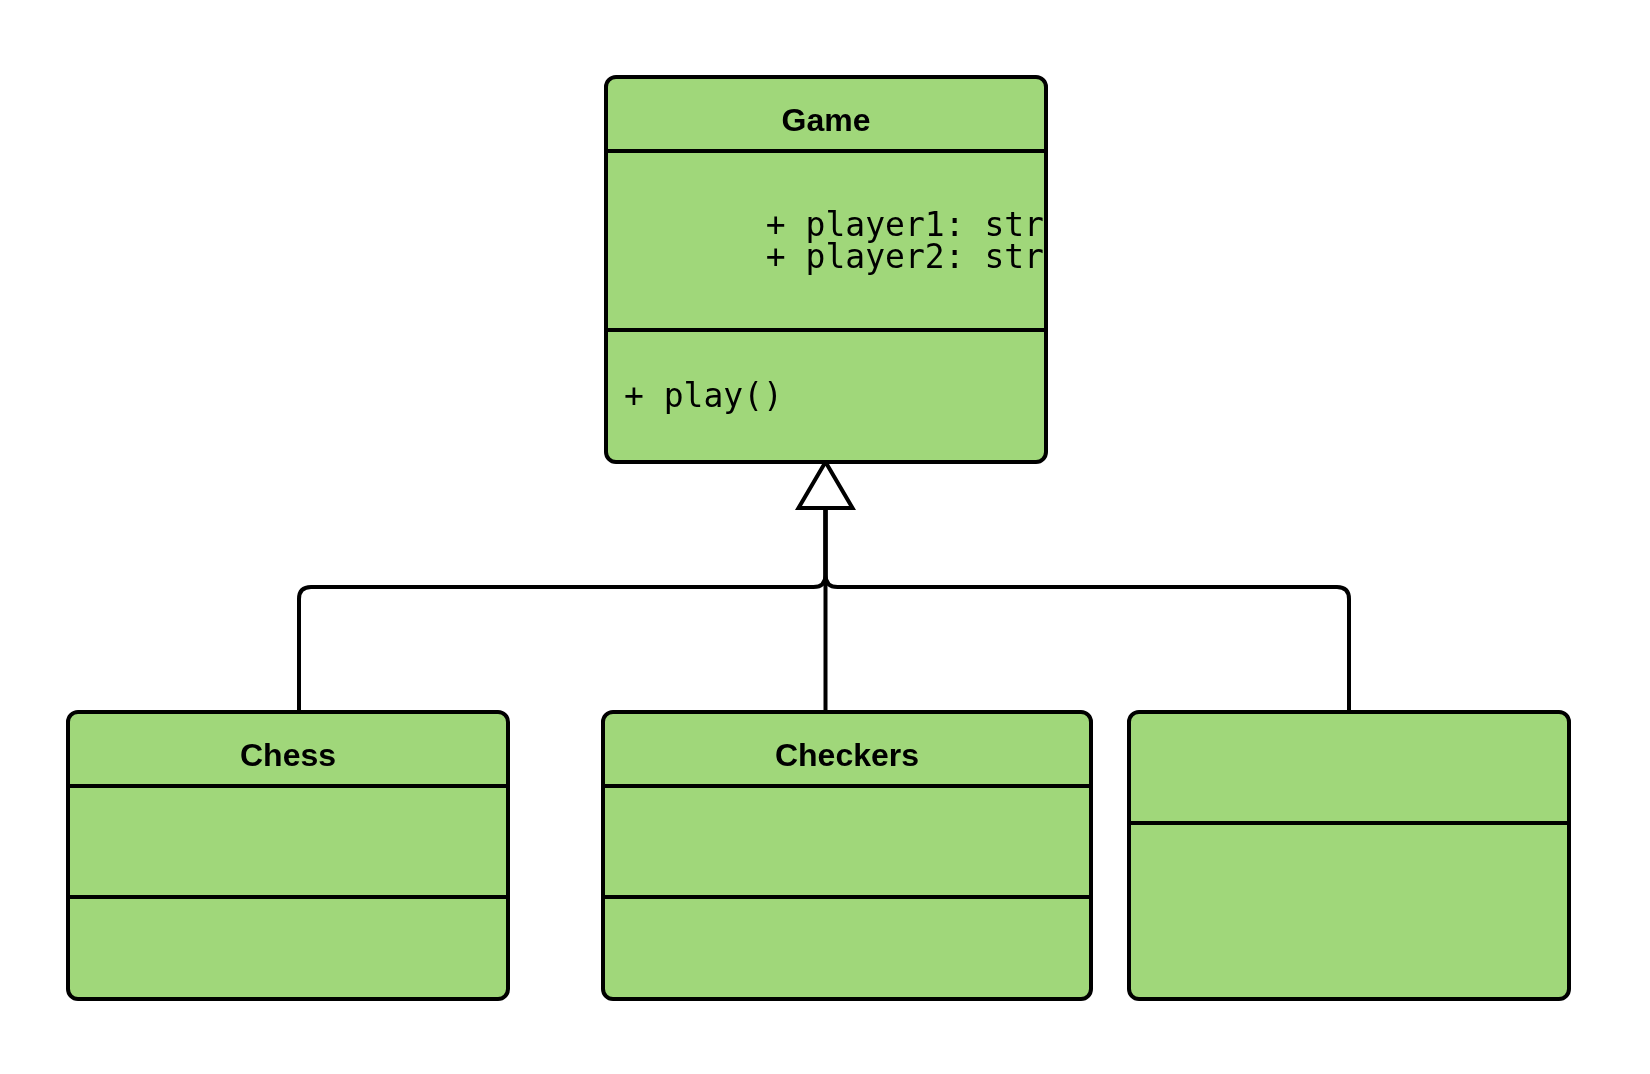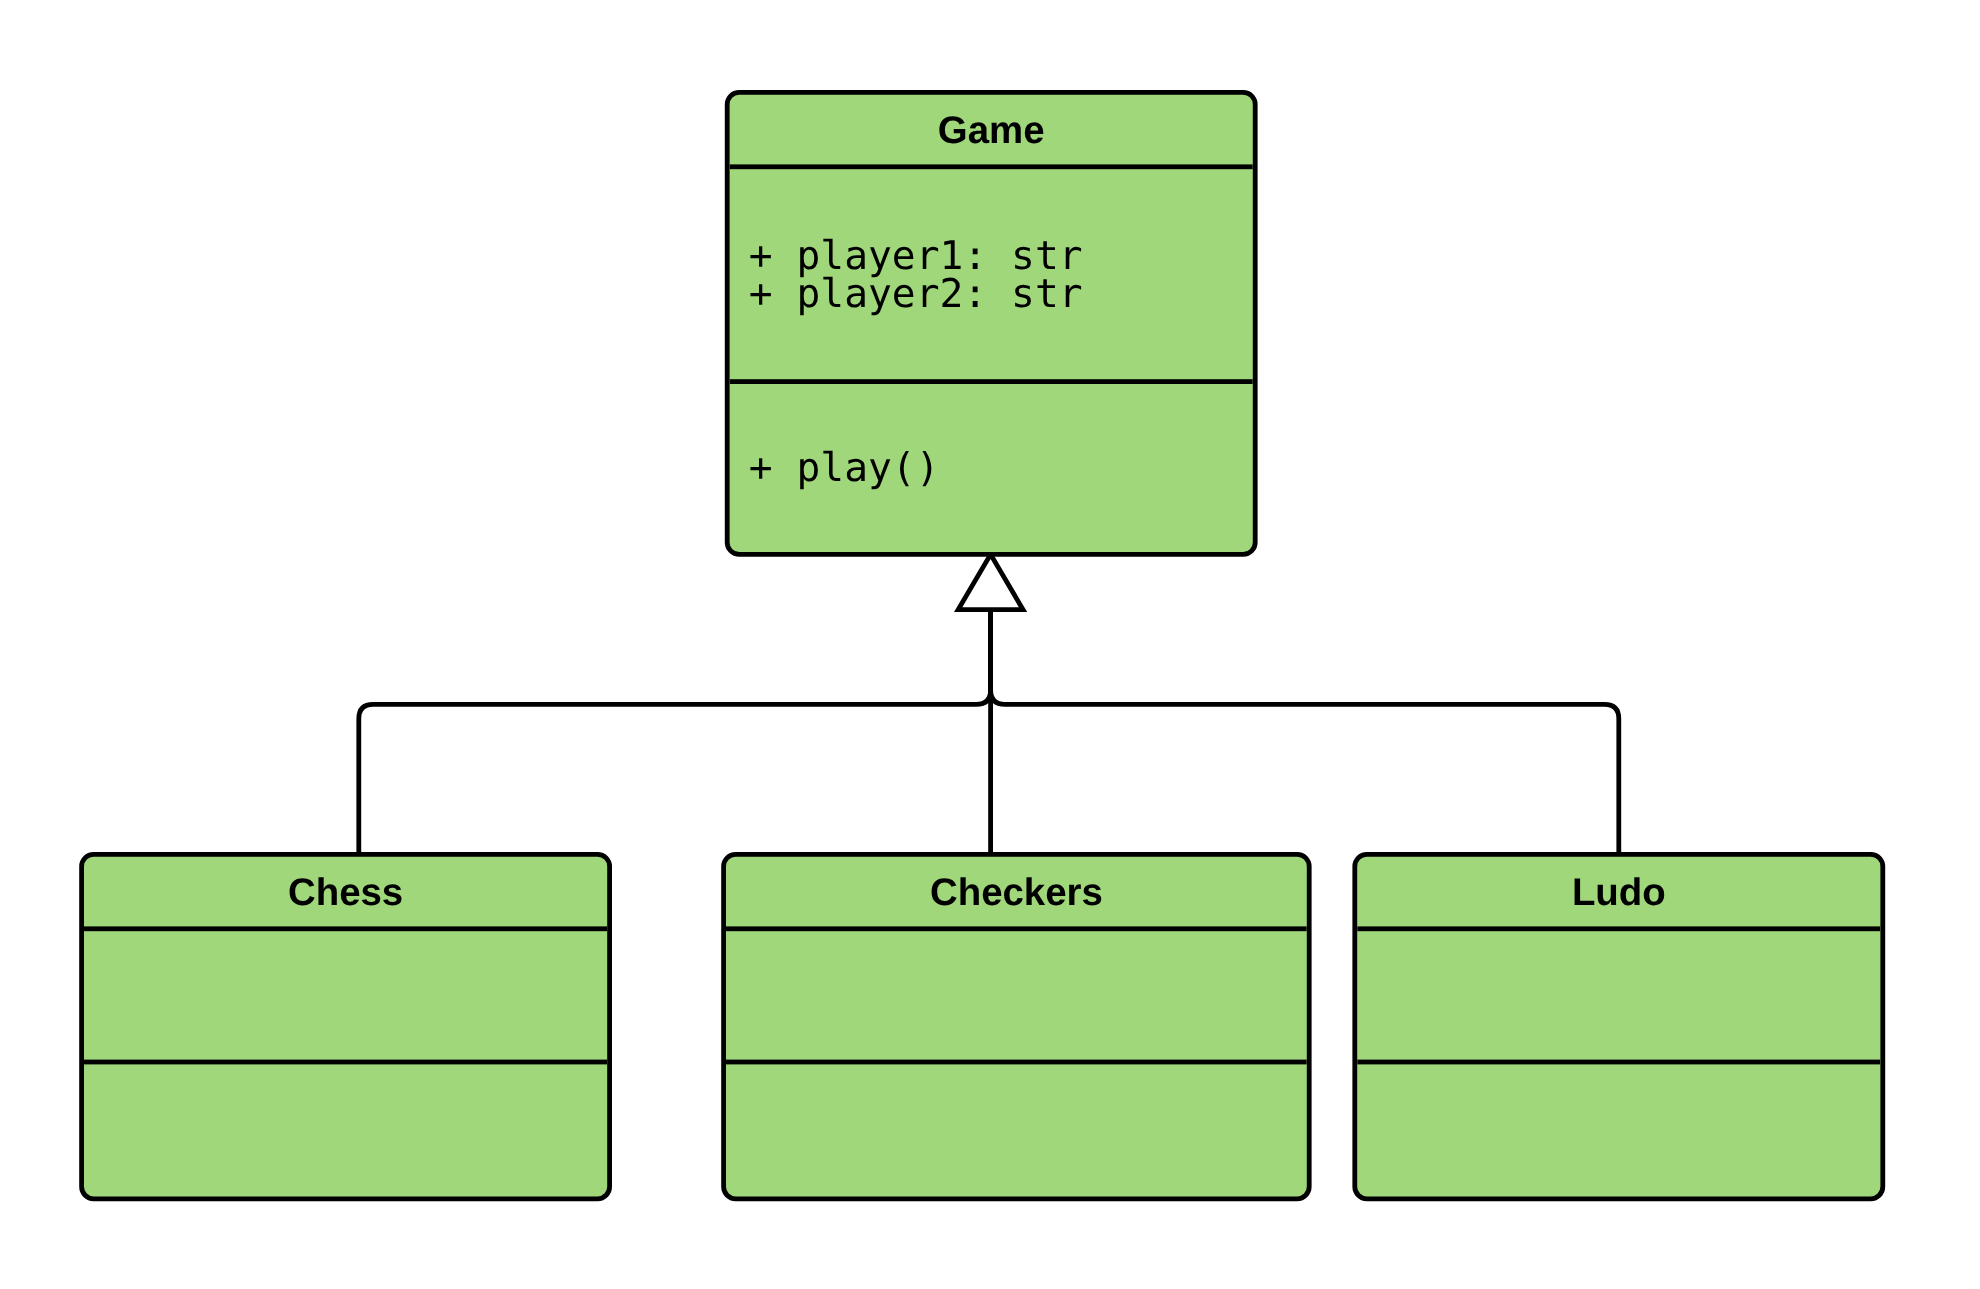--- a/index.html
+++ b/index.html
@@ -47,28 +47,30 @@
     box-sizing: content-box;
     height: 58px;
     border-bottom: 4px solid var(--class-border, #000000);
     display: flex;
     align-items: center;
     justify-content: center;
     font-family: "Liberation Sans", sans-serif;
     font-weight: 700;
     font-size: 32px;
     color: #000000;
+    margin-top: 12px;
   }
   .cb-attrs {
     box-sizing: content-box;
     border-bottom: 4px solid var(--class-border, #000000);
     display: flex;
     flex-direction: column;
     justify-content: center;
     padding: 0 0 0 16px;
+    text-align: right;
   }
   .cb-methods {
     flex: 1;
     display: flex;
     flex-direction: column;
     justify-content: center;
     padding: 0 12px 0 16px;
   }
   .member {
     font-family: "DejaVu Sans Mono", monospace;
@@ -116,18 +118,17 @@
     <div class="cb-methods"></div>
   </div>
 
   <div class="class-box node-checkers">
     <div class="cb-title">Checkers</div>
     <div class="cb-attrs"></div>
     <div class="cb-methods"></div>
   </div>
 
   <div class="class-box node-ludo">
-    <div class="cb-title">Ludo</div>
     <div class="cb-attrs"></div>
     <div class="cb-methods"></div>
   </div>
 
 </div>
 
 </body></html>

